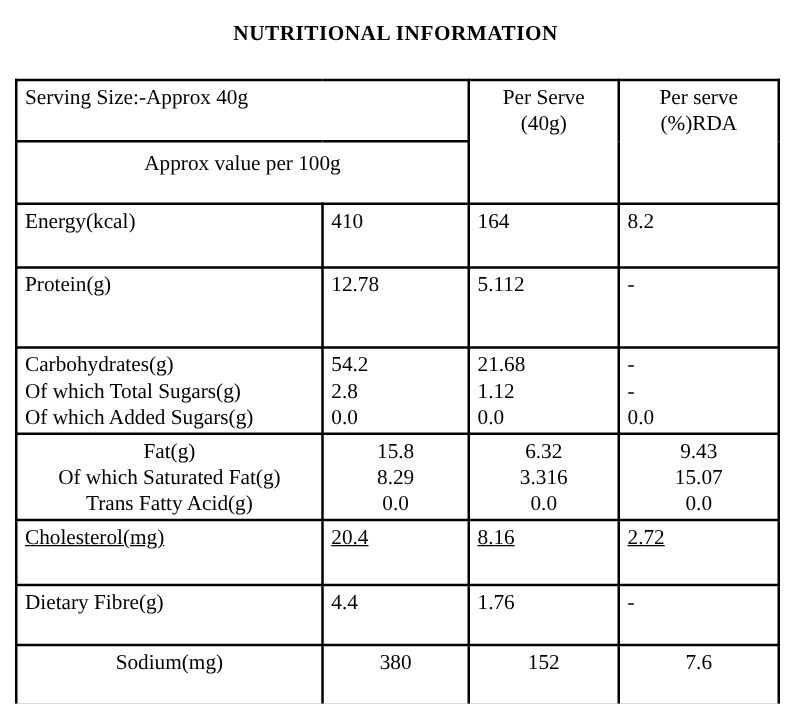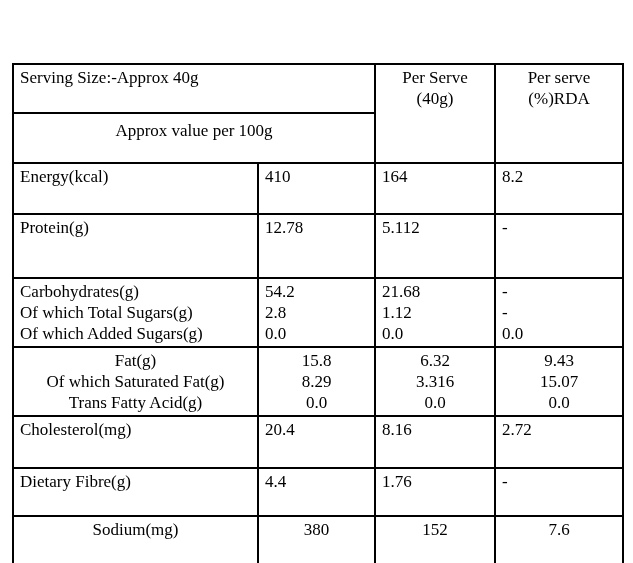--- a/index.html
+++ b/index.html
@@ -46,38 +46,39 @@
   col.c2 { width: 117px; }
   col.c3 { width: 120px; }
   col.c4 { width: 128px; }
   tr.rh1 { height: 49px; }
   tr.rh2 { height: 50px; }
   tr.rh2 td { padding-top: 6px; }
   tr.r0 { height: 51px; }
   tr.r1 { height: 64px; }
   tr.r2 { height: 67px; }
   tr.r3 { height: 63px; text-align: center; }
-  tr.r4 { height: 52px; }
+  tr.r4 { height: 52px; text-decoration: underline; }
   tr.r5 { height: 48px; }
   tr.r6 { height: 48px; text-align: center; }
   td.ctr { text-align: center; }
   .footnote {
     position: absolute;
     top: 537px;
     left: 0;
     width: 100%;
     text-align: center;
     font-size: 17px;
   }
 </style>
 </head>
 <body>
 
 <div class="page">
 
+  <div class="title">NUTRITIONAL INFORMATION</div>
 
   <table class="nutrition">
     <colgroup>
       <col class="c1">
         <col class="c2">
         <col class="c3">
         <col class="c4">
     </colgroup>
 
     <tbody>

